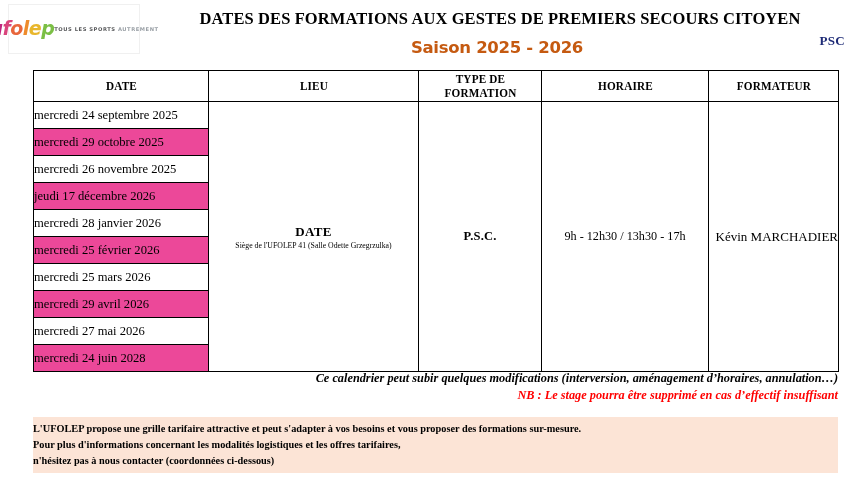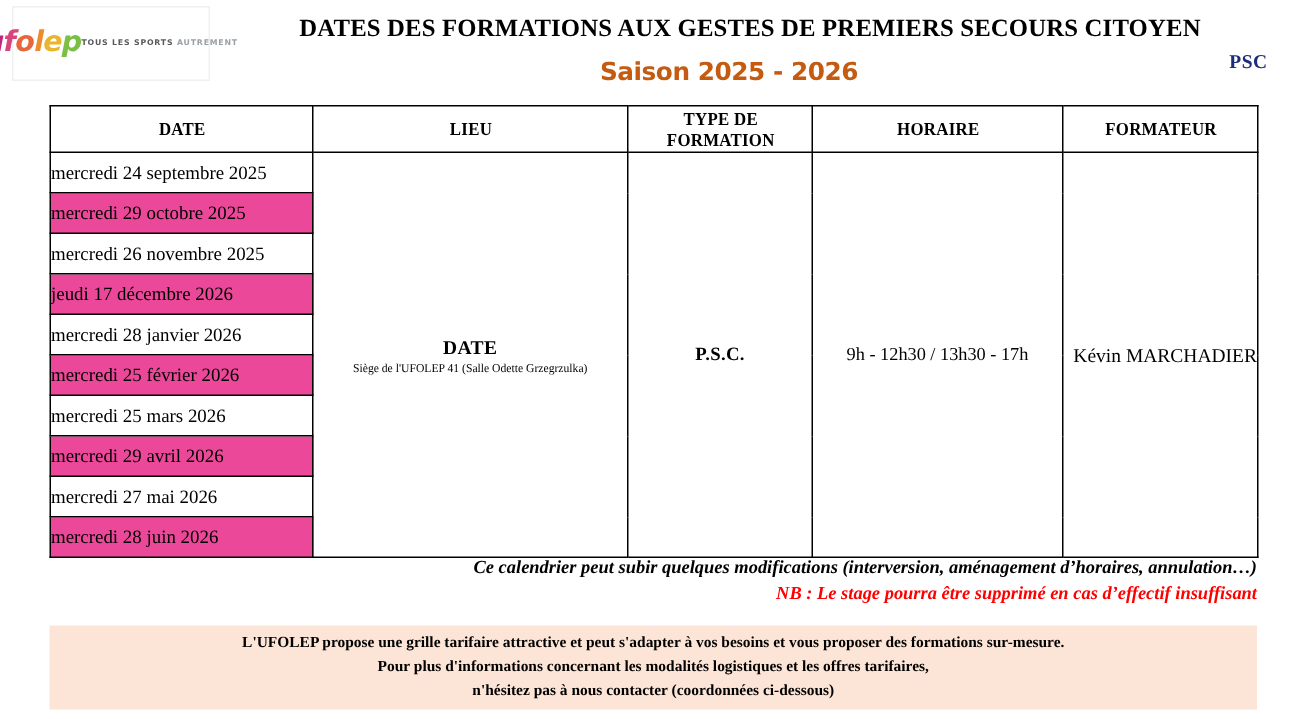--- a/index.html
+++ b/index.html
@@ -66,21 +66,21 @@
     width: 700px;
     text-align: center;
     font-size: 16.5px;
     font-weight: bold;
     color: #000000;
     letter-spacing: 0.1px;
     white-space: nowrap;
   }
   .title-season {
     position: absolute;
-    left: 136px;
+    left: 147px;
     top: 38px;
     width: 700px;
     text-align: center;
     font-family: "DejaVu Sans", sans-serif;
     font-size: 16.5px;
     font-weight: bold;
     color: #C55A11;
     letter-spacing: -0.3px;
   }
   .title-psc {
@@ -180,21 +180,21 @@
   
   .footer-box {
     position: absolute;
     left: 33px;
     top: 417px;
     width: 805px;
     height: 56px;
     background: #FCE4D6;
     display: flex;
     flex-direction: column;
-    align-items: center;
+    align-items: flex-start;
     justify-content: center;
   }
   .footer-line {
     font-size: 10.3px;
     font-weight: bold;
     line-height: 1.55;
     color: #000000;
     text-align: center;
     white-space: nowrap;
   }
@@ -272,21 +272,21 @@
         <tr>
           <td class="date-cell">mercredi 25 mars 2026</td>
         </tr>
         <tr>
           <td class="date-cell shaded">mercredi 29 avril 2026</td>
         </tr>
         <tr>
           <td class="date-cell">mercredi 27 mai 2026</td>
         </tr>
         <tr>
-          <td class="date-cell shaded">mercredi 28 juin 2026</td>
+          <td class="date-cell shaded">mercredi 24 juin 2028</td>
         </tr>
       </tbody>
   </table>
 </div>
 
 <div class="notes">
   <div class="note-line">Ce calendrier peut subir quelques modifications (interversion, aménagement d’horaires, annulation…)</div>
   <div class="note-line red">NB : Le stage pourra être supprimé en cas d’effectif insuffisant</div>
 </div>
 

